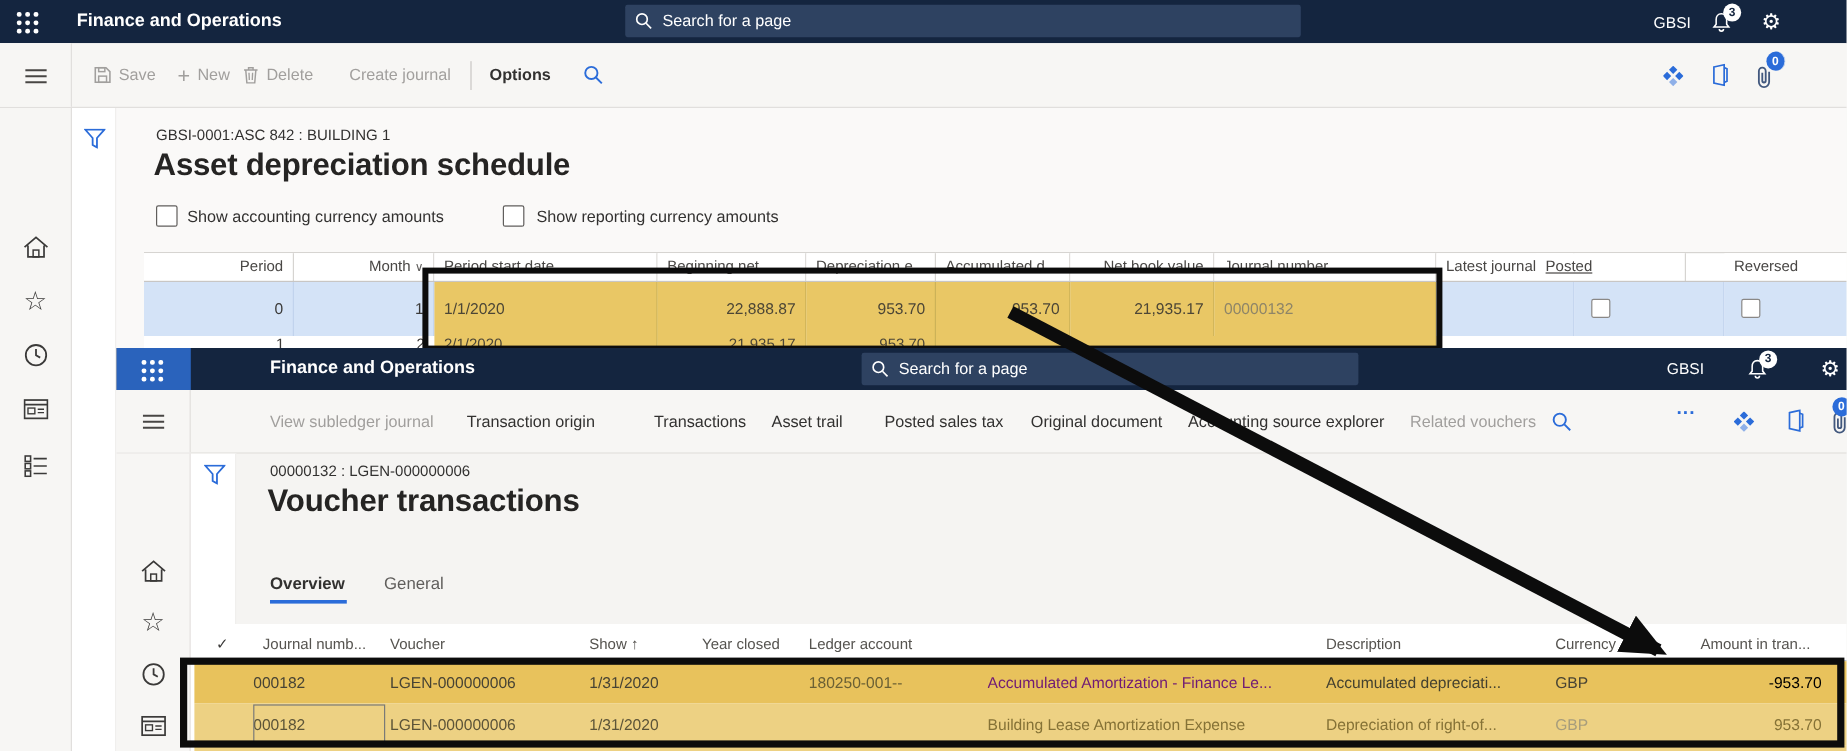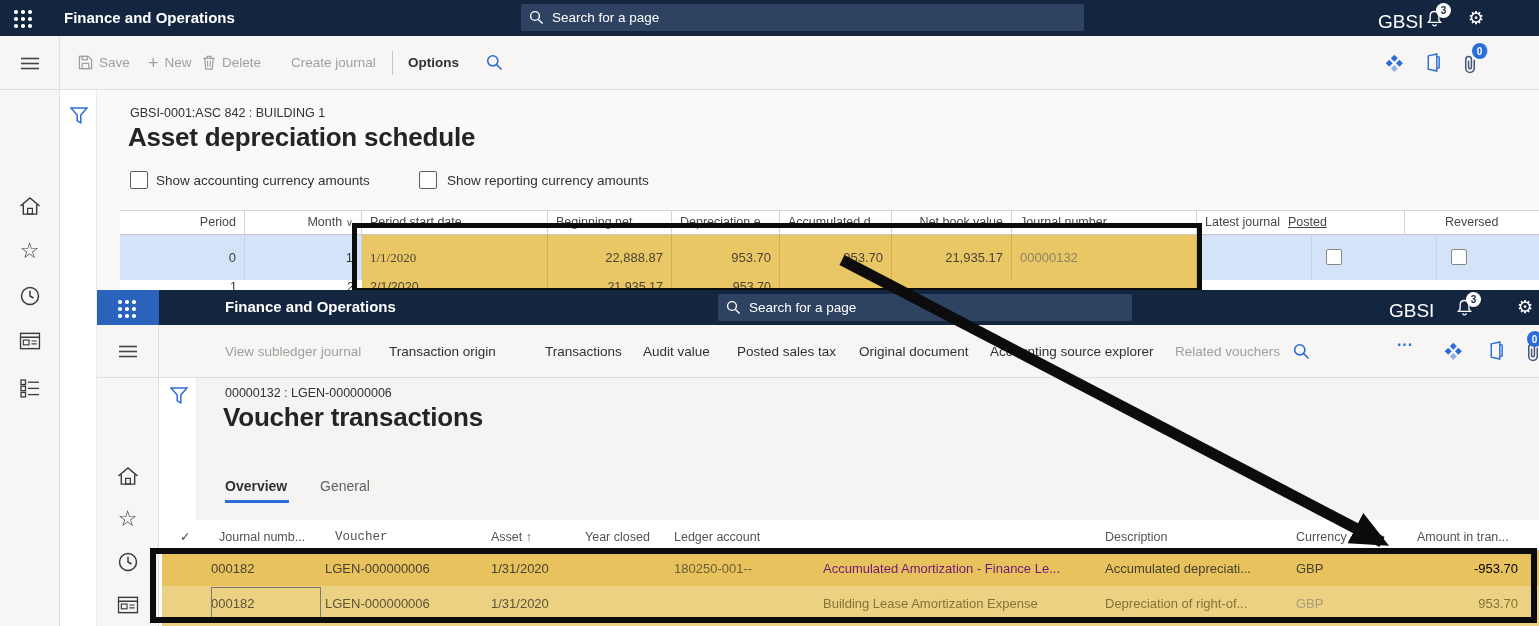--- a/index.html
+++ b/index.html
@@ -10,21 +10,21 @@
   html,body{width:1539px;height:626px;overflow:hidden;background:#fff;position:relative;}
   .abs{position:absolute;}
   .win{position:absolute;background:#f5f4f2;overflow:hidden;}
   
   .appbar{position:absolute;left:0;top:0;right:0;height:36px;background:var(--navy);color:#fff;}
   .waffle{display:grid;grid-template-columns:repeat(3,5px);grid-template-rows:repeat(3,5px);gap:2px;}
   .waffle i{width:3.5px;height:3.5px;border-radius:50%;background:#fff;}
   .appttl{font-size:15px;font-weight:bold;color:#fff;white-space:nowrap;}
   .gsearch{background:#2e4261;border-radius:2px;height:27px;display:flex;align-items:center;color:#fff;font-size:13.5px;cursor:text;}
   .gsearch span{margin-left:8px;}
-  .navtxt{font-size:19px;color:#fff;}
+  .navtxt{font-size:13px;color:#fff;}
   .badge{position:absolute;border-radius:50%;font-size:10px;font-weight:bold;display:flex;align-items:center;justify-content:center;}
   .badge.white{width:15px;height:15px;background:#fff;color:var(--navy);}
   .badge.blue{width:16px;height:16px;background:var(--accent);color:#fff;}
   
   .toolbar{position:absolute;background:#f7f6f4;border-bottom:1px solid #e1dfdd;}
   .tbitem{position:absolute;top:0;height:100%;display:flex;align-items:center;gap:6px;font-size:13.5px;color:#323130;white-space:nowrap;cursor:pointer;}
   .tbitem.dis{color:#a19f9d;}
   .vsep{position:absolute;width:1px;height:24px;background:#c8c6c4;}
   .strip{position:absolute;border-right:1px solid #e1dfdd;background:#f7f6f4;}
   
@@ -233,21 +233,21 @@
     <div class="cellh" style="left:660px;width:112px;">Accumulated d...</div>
     <div class="cellh rt" style="left:772px;width:120px;">Net book value</div>
     <div class="cellh" style="left:892px;width:185px;">Journal number</div>
     <div class="cellh" style="left:1077px;width:115px;">Latest journal n...</div>
     <div class="cellh" style="left:1160px;width:125px;text-decoration:underline;">Posted</div>
     <div class="cellh" style="left:1317px;width:102px;border-right:none;">Reversed</div>
     <div class="hdrline"></div>
 
     <div class="cellr rt blue" style="left:0;width:125px;">0</div>
     <div class="cellr rt blue" style="left:125px;width:117px;">1</div>
-    <div class="cellr yel" style="left:242px;width:186px;font-family:Liberation Serif, serif;">1/1/2020</div>
+    <div class="cellr yel" style="left:242px;width:186px;">1/1/2020</div>
     <div class="cellr rt yel" style="left:428px;width:124px;">22,888.87</div>
     <div class="cellr rt yel" style="left:552px;width:108px;">953.70</div>
     <div class="cellr rt yel" style="left:660px;width:112px;">953.70</div>
     <div class="cellr rt yel" style="left:772px;width:120px;">21,935.17</div>
     <div class="cellr yel" style="left:892px;width:185px;color:#8e8568;">00000132</div>
     <div class="cellr blue" style="left:1077px;width:115px;"></div>
     <div class="cellr blue" style="left:1192px;width:125px;">
         <div class="ckbox" style="left:14px;"></div>
       </div>
     <div class="cellr blue" style="left:1317px;width:102px;border-right:none;">
@@ -310,21 +310,21 @@
               <line x1="0" y1="1.5" x2="18" y2="1.5"></line>
               <line x1="0" y1="6.5" x2="18" y2="6.5"></line>
               <line x1="0" y1="11.5" x2="18" y2="11.5"></line>
             </g>
           </svg>
       </div>
     </div>
     <div class="tbitem dis" style="left:128px;">View subledger journal</div>
     <div class="tbitem" style="left:292px;">Transaction origin</div>
     <div class="tbitem" style="left:448px;">Transactions</div>
-    <div class="tbitem" style="left:546px;">Audit value</div>
+    <div class="tbitem" style="left:546px;">Asset trail</div>
     <div class="tbitem" style="left:640px;">Posted sales tax</div>
     <div class="tbitem" style="left:762px;">Original document</div>
     <div class="tbitem" style="left:893px;">Accounting source explorer</div>
     <div class="tbitem dis" style="left:1078px;">Related vouchers</div>
     <div class="abs" style="left:1196px;top:18px;cursor:pointer;">
       <svg width="17" height="17" viewBox="0 0 16 16">
           <circle cx="6.4" cy="6.4" r="4.8" fill="none" stroke="#2b6cd9" stroke-width="1.5"></circle>
           <line x1="10" y1="10" x2="14.6" y2="14.6" stroke="#2b6cd9" stroke-width="1.5"></line>
         </svg>
     </div>
@@ -388,22 +388,22 @@
 
   <div class="abs crumb" style="left:128px;top:96px;">00000132 : LGEN-000000006</div>
   <div class="abs h1" style="left:126px;top:112px;">Voucher transactions</div>
   <div class="abs tabs tab-on" style="left:128px;top:188px;">Overview</div>
   <div class="abs" style="left:128px;top:210px;width:64px;height:3px;background:var(--accent);"></div>
   <div class="abs tabs tab-off" style="left:223px;top:188px;">General</div>
 
   <div class="card" style="left:65px;top:230px;width:1377px;height:106px;">
     <div class="bh" style="left:18px;color:#3b3a39;">✓</div>
     <div class="bh" style="left:57px;">Journal numb...</div>
-    <div class="bh" style="left:173px;font-family:Liberation Mono, monospace;">Voucher</div>
-    <div class="bh" style="left:329px;"><span>Asset</span> <span>↑</span></div>
+    <div class="bh" style="left:163px;">Voucher</div>
+    <div class="bh" style="left:329px;"><span>Show</span> <span>↑</span></div>
     <div class="bh" style="left:423px;">Year closed</div>
     <div class="bh" style="left:512px;">Ledger account</div>
     <div class="bh" style="left:661px;margin-top:44px;">Account name</div>
     <div class="bh" style="left:943px;">Description</div>
     <div class="bh" style="left:1134px;">Currency</div>
     <div class="bh" style="left:1255px;">Amount in tran...</div>
     <div class="abs" style="left:0;right:0;top:30px;height:1px;background:#c8c6c4;"></div>
 
     <div class="abs" style="left:0;top:31px;width:1377px;height:35px;background:var(--hlr1);">
       <div class="br" style="left:49px;width:108px;color:#474334;">000182</div>

